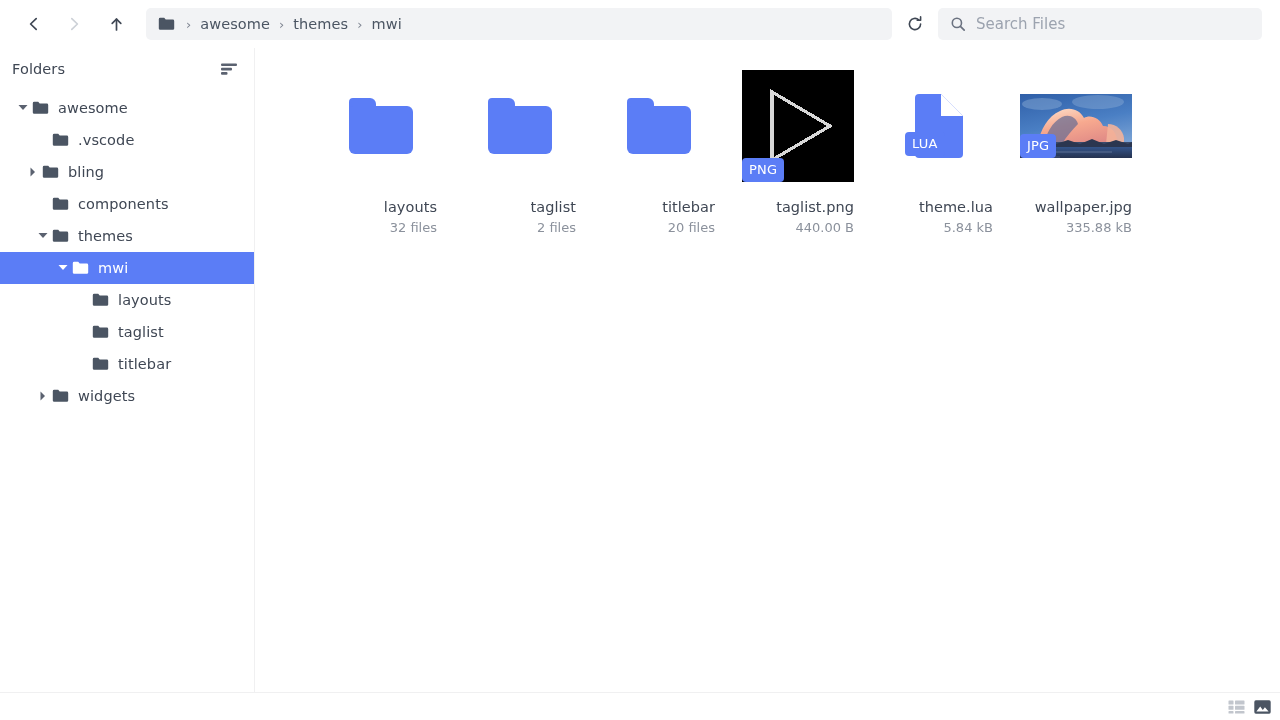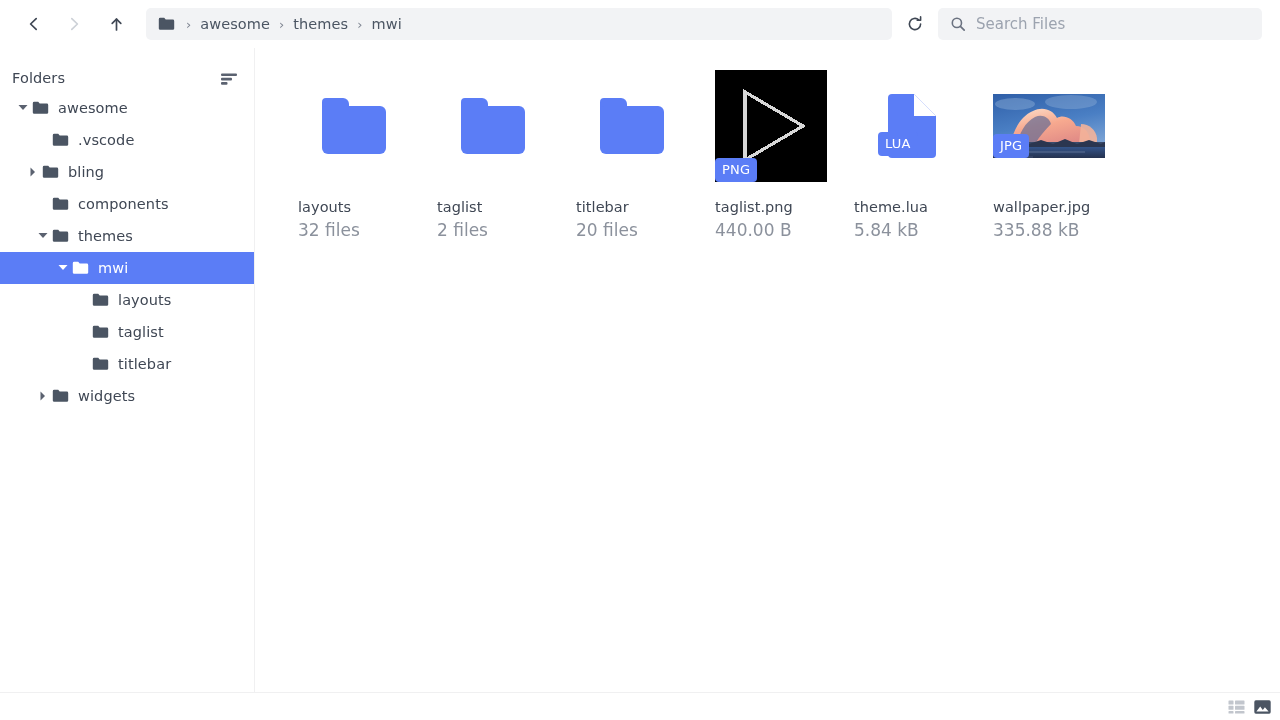--- a/index.html
+++ b/index.html
@@ -63,21 +63,21 @@
   }
   .search-input::placeholder { color: #9ca3af; opacity: 1; }
 
   
   .sidebar {
     position: absolute; left: 0; top: 48px; width: 255px; height: 644px;
     background: #ffffff; border-right: 1px solid #f0f0f1;
     overflow: hidden;
   }
   .sidebar-header {
-    height: 34px; display: flex; align-items: flex-end;
+    height: 34px; display: flex; align-items: center;
     padding: 0 16px 0 12px; margin-top: 4px;
   }
   .sidebar-title {
     font-size: 14.5px; color: #3f4754; flex: 1 1 auto; letter-spacing:.1px;
   }
   .sort-icon { flex: 0 0 auto; display:flex; align-items:center; }
 
   .tree { margin-top: 6px; }
   .tree-row {
     height: 32px; display: flex; align-items: center;
@@ -97,34 +97,34 @@
     width: 1024px; height: 644px; background: #ffffff;
     padding: 18px 0 0 0;
     overflow: hidden;
   }
   .grid {
     display: flex; flex-wrap: wrap;
     padding-left: 42px;
   }
   .item {
     width: 139px; padding-top: 4px;
-    display: flex; flex-direction: column; align-items: flex-start;
+    display: flex; flex-direction: column; align-items: flex-end;
   }
   .thumb {
     width: 112px; height: 112px;
     display: flex; align-items: center; justify-content: center;
     position: relative;
   }
   .item-name {
     margin-top: 17px; font-size: 14.5px; color: #3f4754;
     text-align: center; max-width: 139px; white-space: nowrap;
     overflow: hidden; text-overflow: ellipsis; letter-spacing:.05px;
   }
   .item-sub {
-    margin-top: 5px; font-size: 17px; color: #8b919c; text-align:center;
+    margin-top: 5px; font-size: 13px; color: #8b919c; text-align:center;
   }
 
   
   .folder-big { position: relative; width: 64px; height: 56px; }
   .folder-big .tab {
     position: absolute; left: 0; top: 0; width: 27px; height: 12px;
     background: #5b7df6; border-radius: 4px 6px 0 0;
   }
   .folder-big .body {
     position: absolute; left: 0; top: 8px; width: 64px; height: 48px;

